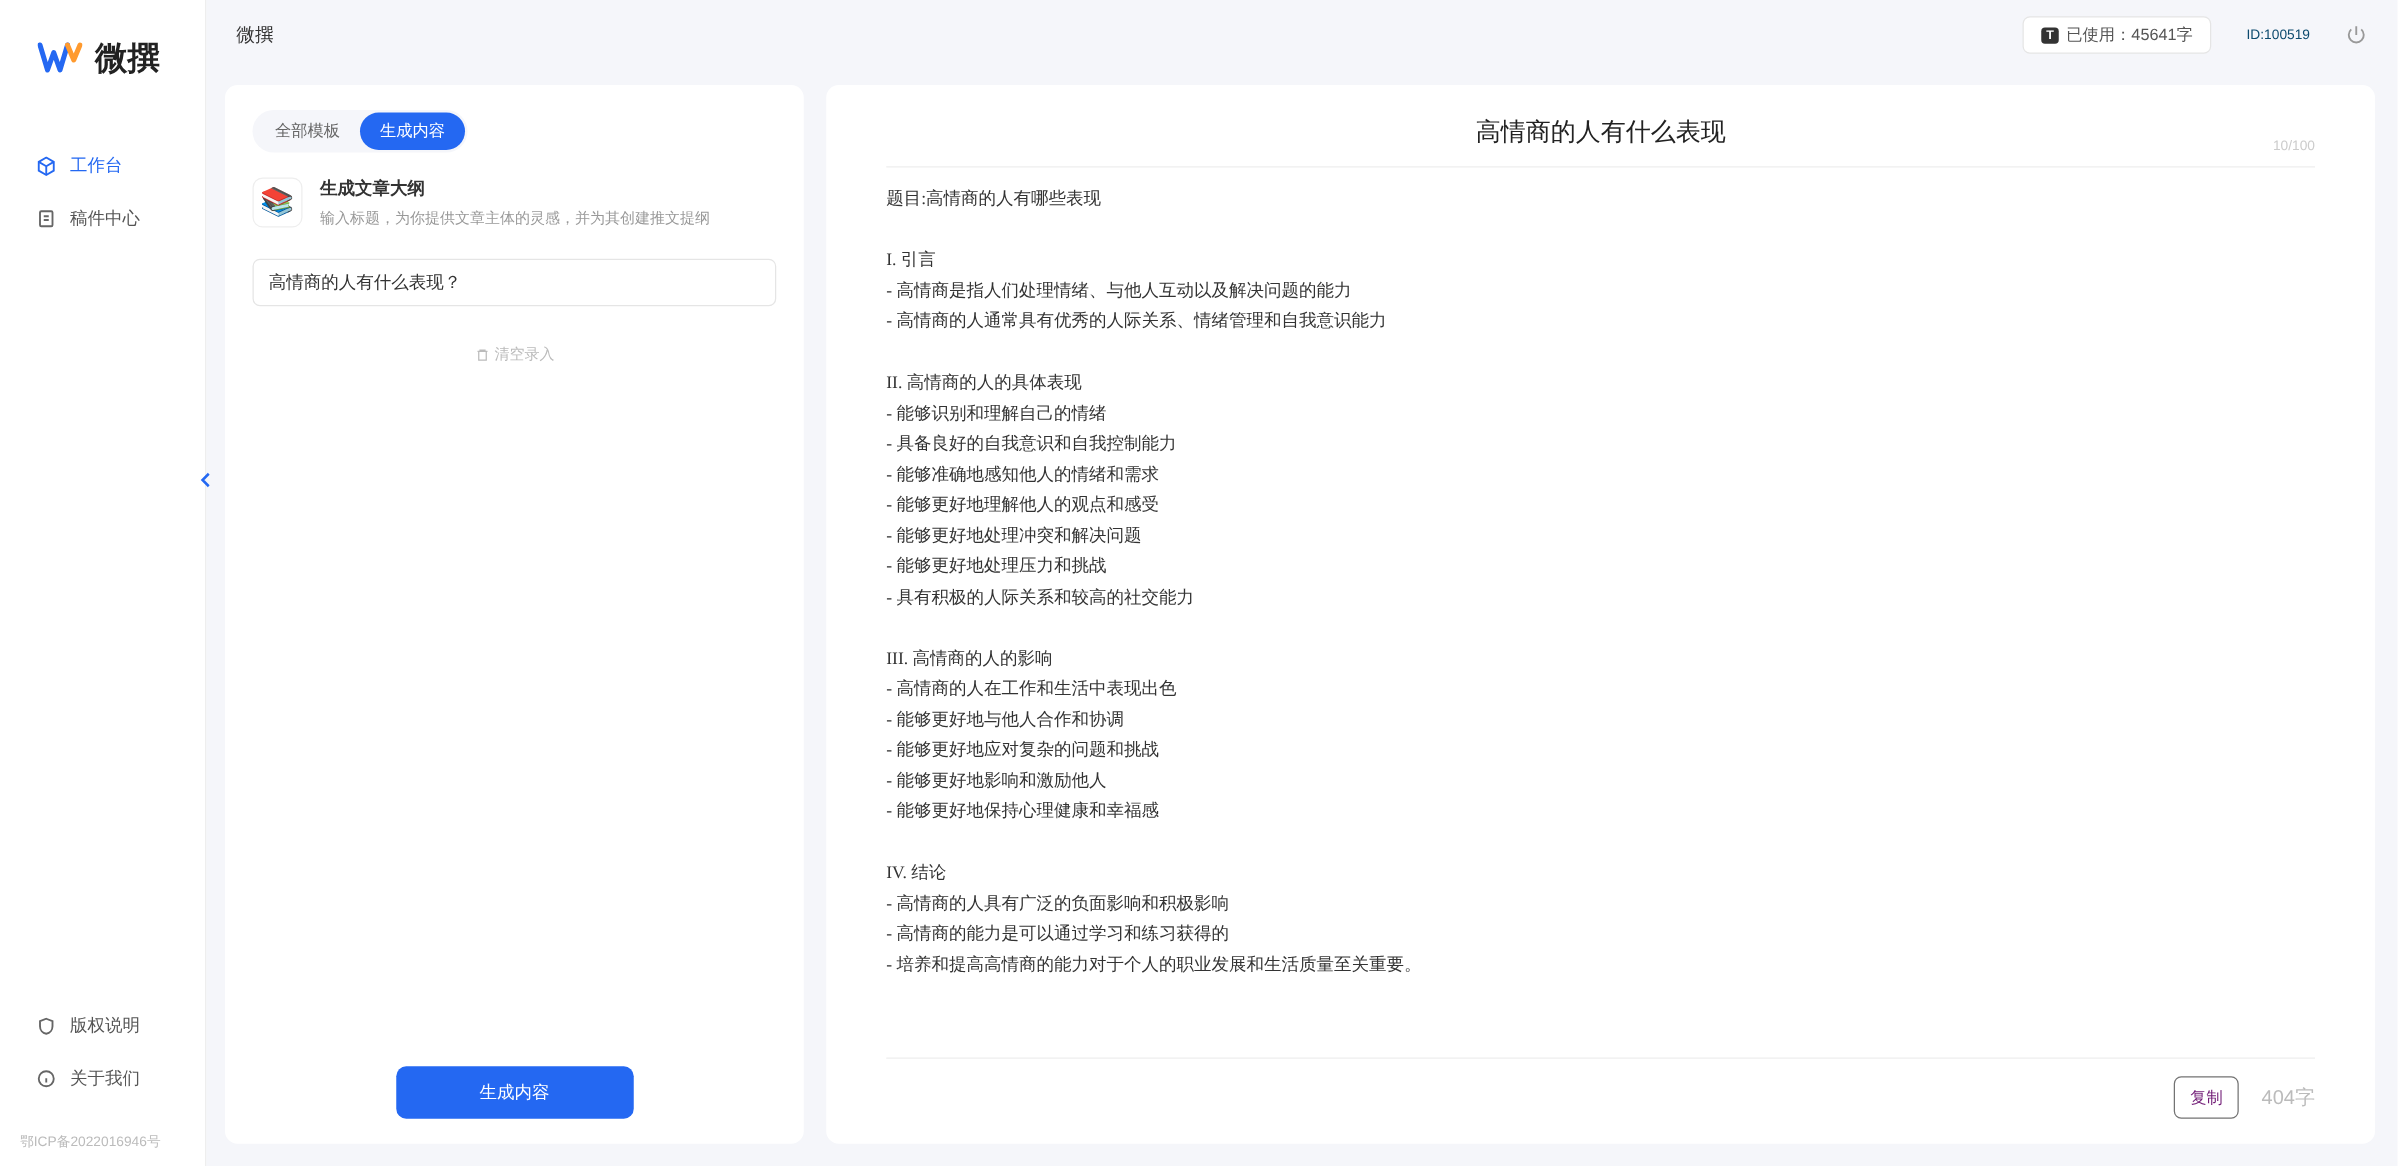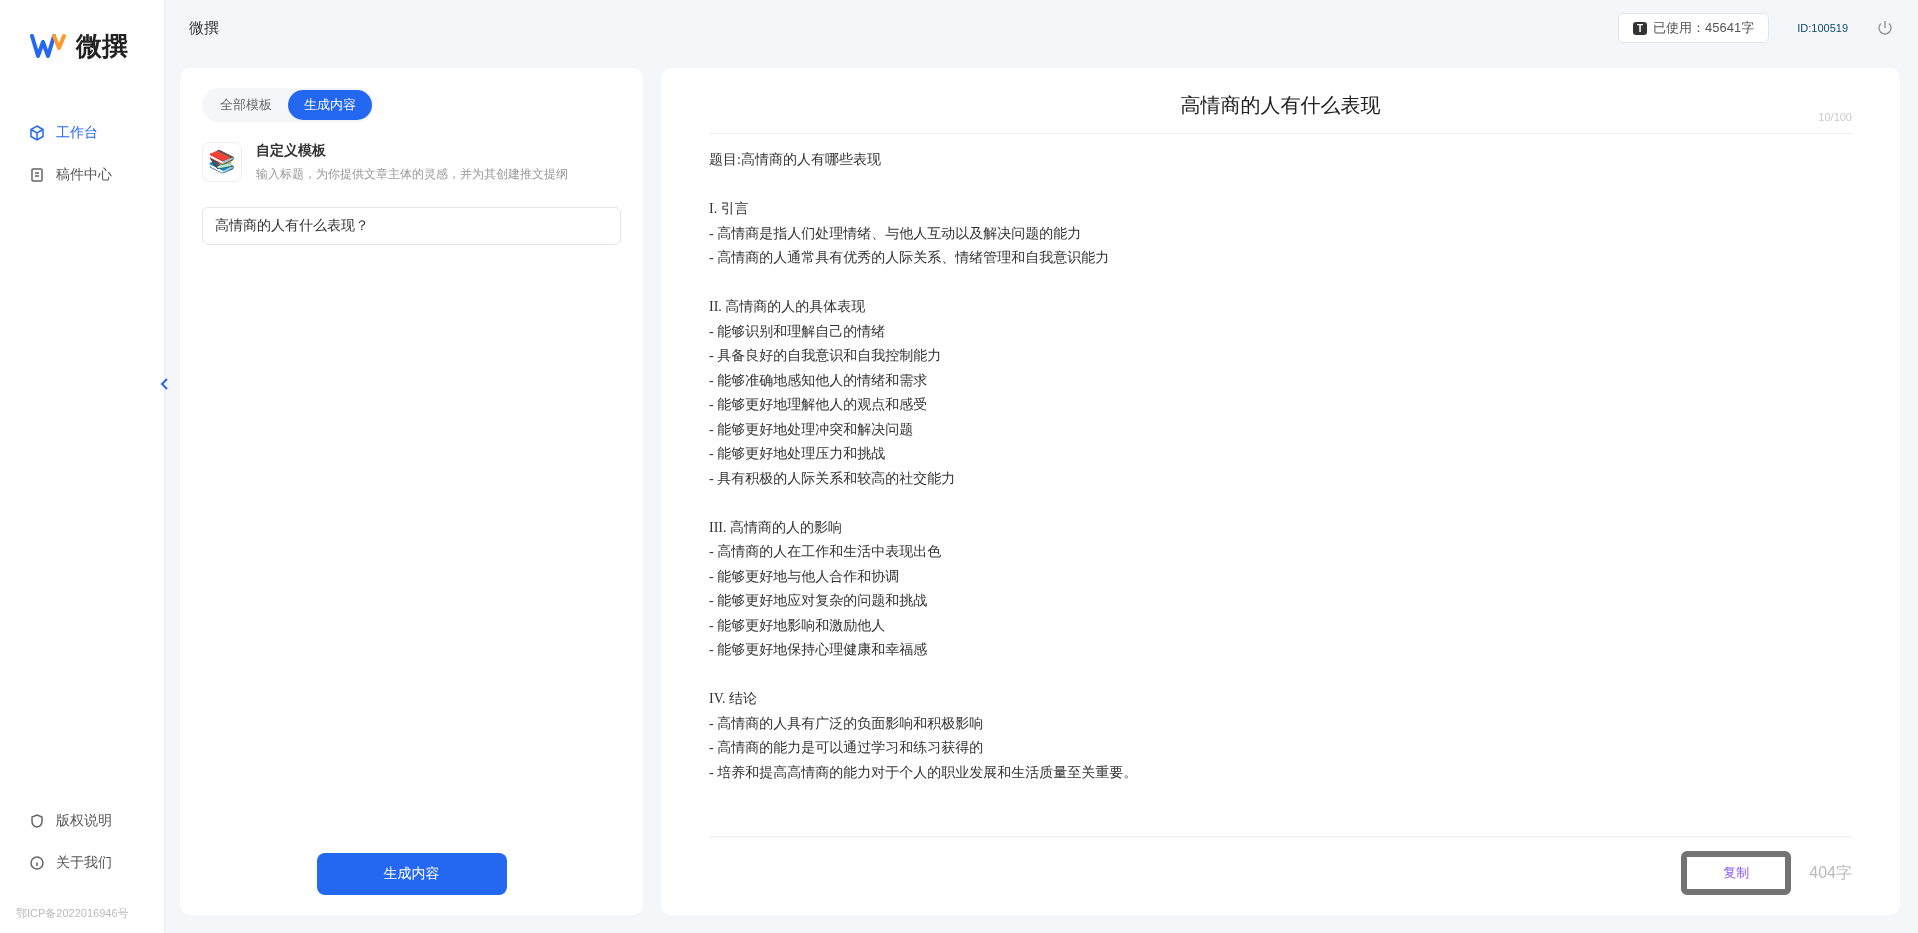--- a/index.html
+++ b/index.html
@@ -353,25 +353,25 @@
       display: flex;
       justify-content: flex-end;
       align-items: center;
       gap: 18px;
       padding-top: 14px;
       border-top: 1px solid #eee;
     }
     
     .copy-btn {
       background: #fff;
-      border: 6px solid #737373;
+      border: 1px solid #737373;
       border-radius: 6px;
-      padding: 7px 36px;
+      padding: 7px 12px;
       font-size: 13px;
-      color: #8b5cf6;
+      color: #701a75;
       cursor: pointer;
     }
     
     .word-count {
       font-size: 16px;
       color: #bbb;
     }
   </style>
 </head>
 <body>
@@ -456,29 +456,37 @@
 
   <div class="left-panel">
     <div class="tabs">
       <div class="tab">全部模板</div>
       <div class="tab active">生成内容</div>
     </div>
 
     <div class="template-card">
       <div class="template-icon">📚</div>
       <div class="template-info">
-        <div class="template-name">自定义模板</div>
+        <div class="template-name">生成文章大纲</div>
         <div class="template-desc">输入标题，为你提供文章主体的灵感，并为其创建推文提纲</div>
       </div>
     </div>
 
     <div class="field-group">
       <input class="text-input" type="text" value="高情商的人有什么表现？" style="">
     </div>
 
+    <div class="clear-row">
+      <span class="clear-btn">
+        <svg width="12" height="12" viewBox="0 0 12 12">
+            <path d="M2 3 L10 3 M4 3 L4 2 L8 2 L8 3 M3 3 L3 10 L9 10 L9 3" stroke="#bbb" stroke-width="1" fill="none"></path>
+          </svg>
+        <span>清空录入</span>
+      </span>
+    </div>
 
     <div class="left-spacer"></div>
 
     <button class="generate-btn">生成内容</button>
   </div>
 
   <div class="right-panel">
     <div class="doc-title-row">
       <div class="doc-title">高情商的人有什么表现</div>
       <div class="doc-title-count">10/100</div>

